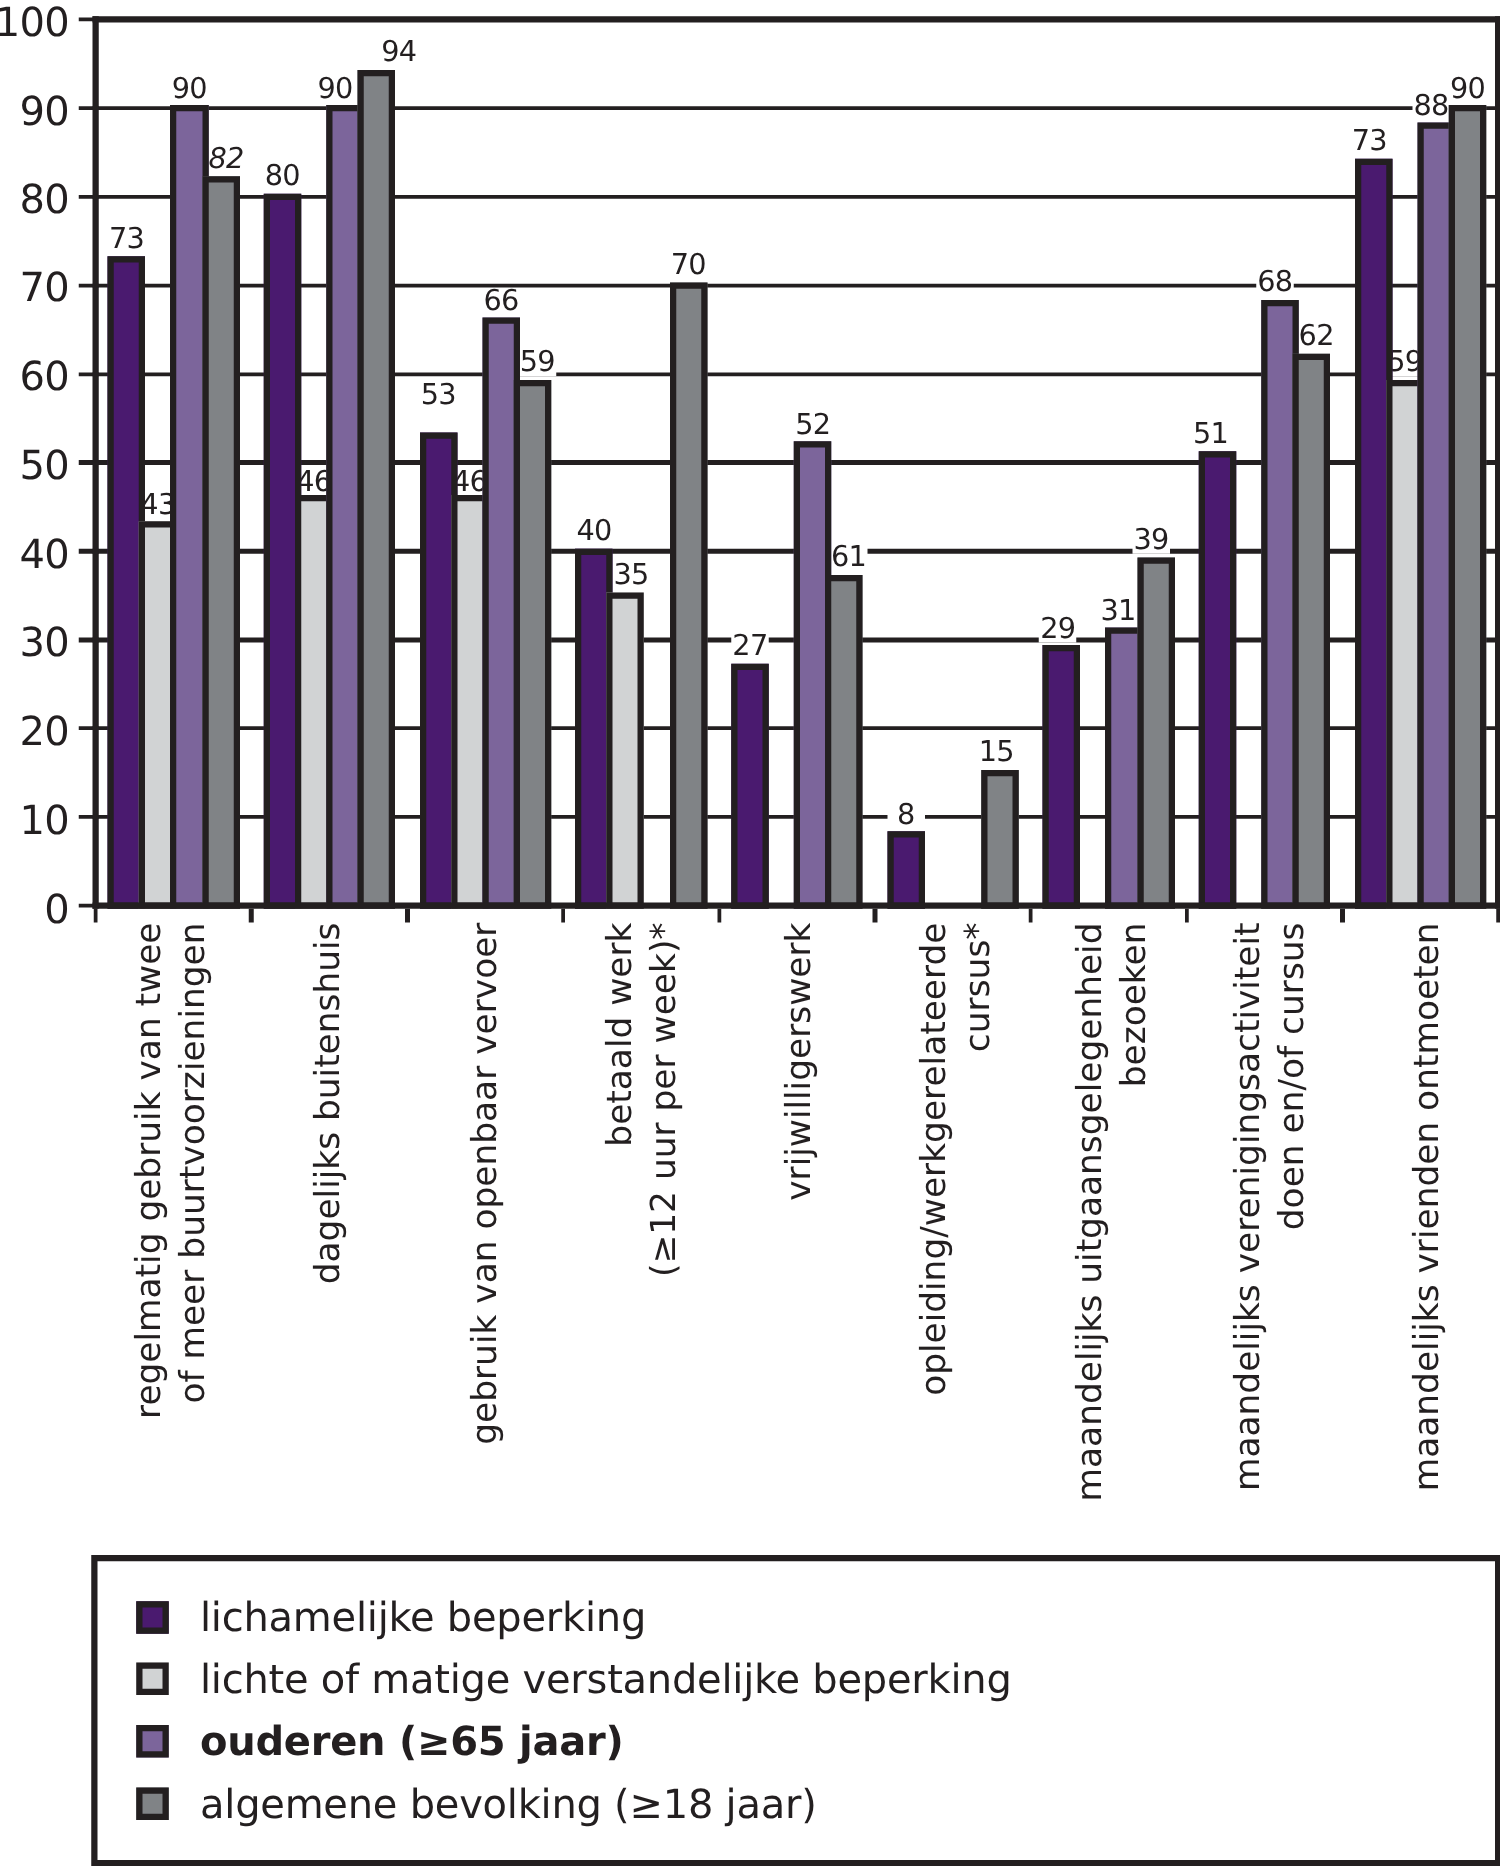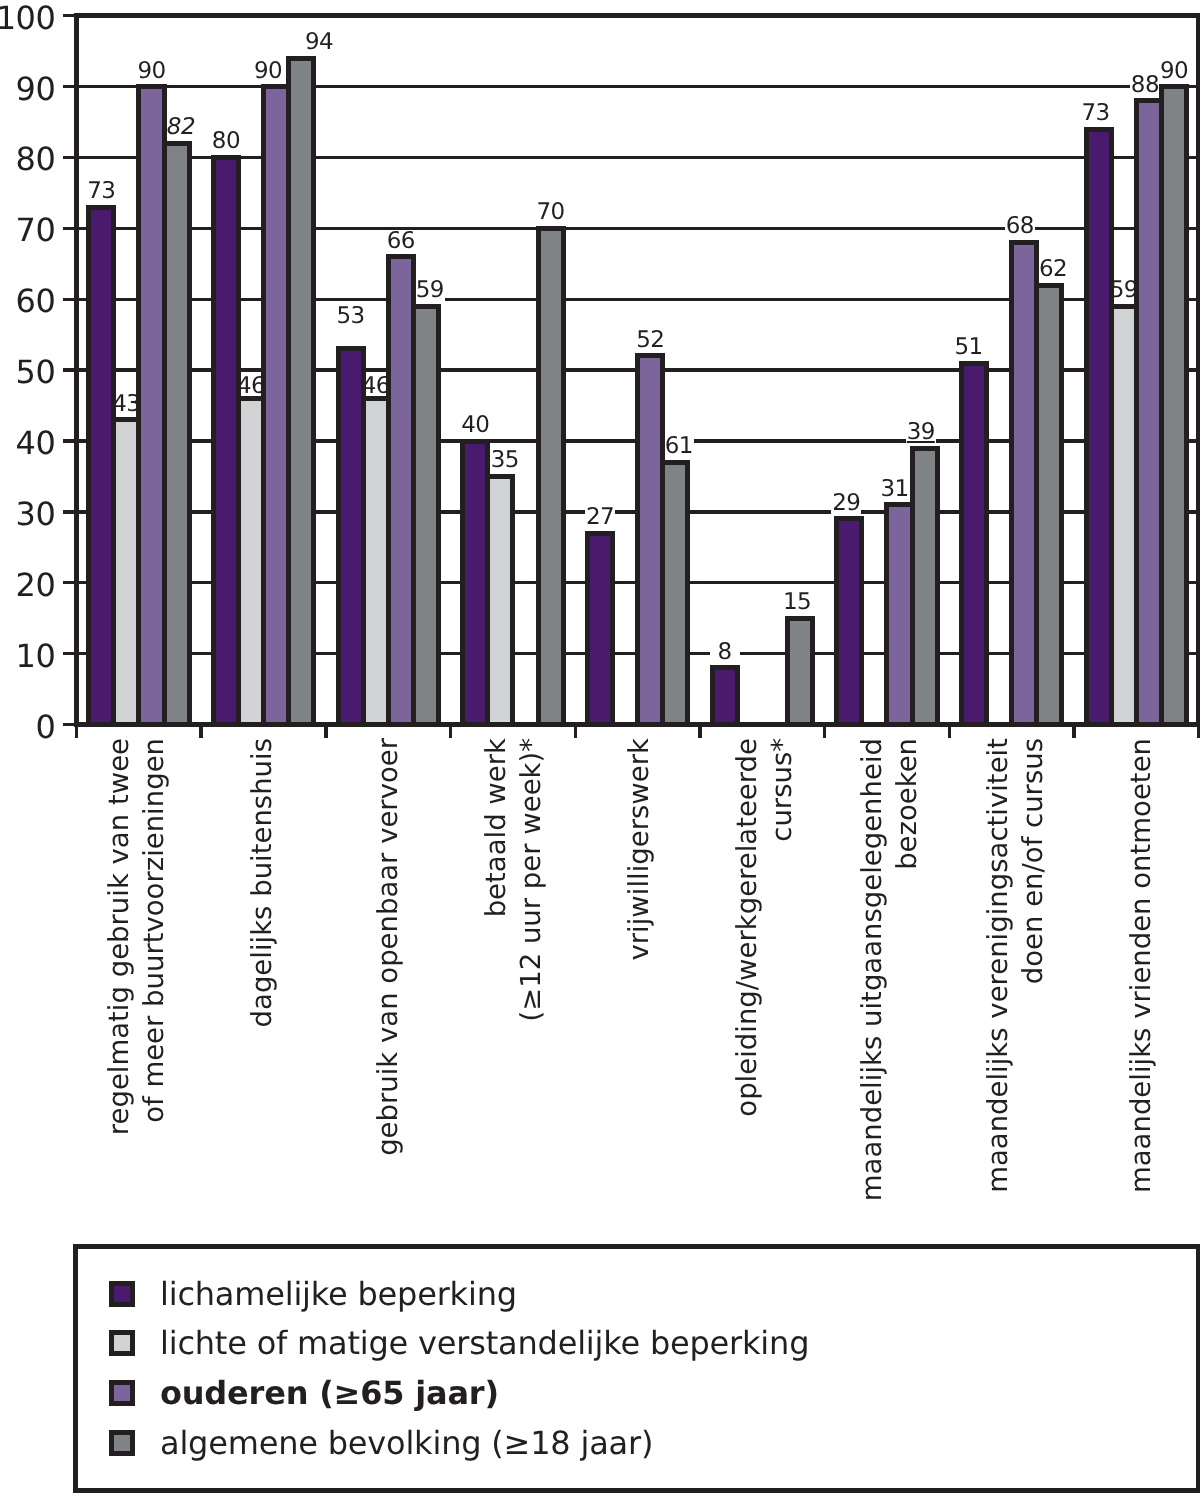--- a/index.html
+++ b/index.html
@@ -79,21 +79,21 @@
 <div class="vlab" style="left:460.19px;top:415.00px;width:30.12px;">40</div>
 <div class="vlab" style="left:489.71px;top:450.45px;width:30.12px;">35</div>
 <div class="vlab" style="left:535.57px;top:202.30px;width:30.12px;">70</div>
 <div class="vlab" style="left:584.87px;top:507.17px;width:30.12px;">27</div>
 <div class="vlab" style="left:635.12px;top:329.92px;width:30.12px;">52</div>
 <div class="vlab" style="left:663.79px;top:436.27px;width:30.12px;">61</div>
 <div class="vlab" style="left:709.55px;top:641.88px;width:30.12px;">8</div>
 <div class="vlab" style="left:781.93px;top:592.25px;width:30.12px;">15</div>
 <div class="vlab" style="left:831.18px;top:492.99px;width:30.12px;">29</div>
 <div class="vlab" style="left:879.38px;top:478.81px;width:30.12px;">31</div>
-<div class="vlab" style="left:905.71px;top:422.09px;width:30.12px;text-decoration:underline;">39</div>
+<div class="vlab" style="left:905.71px;top:422.09px;width:30.12px;">39</div>
 <div class="vlab" style="left:953.36px;top:337.01px;width:30.12px;">51</div>
 <div class="vlab" style="left:1004.76px;top:216.48px;width:30.12px;">68</div>
 <div class="vlab" style="left:1037.88px;top:259.02px;width:30.12px;">62</div>
 <div class="vlab" style="left:1080.39px;top:103.04px;width:30.12px;">73</div>
 <div class="vlab" style="left:1108.72px;top:280.29px;width:30.12px;">59</div>
 <div class="vlab" style="left:1129.84px;top:74.68px;width:30.12px;">88</div>
 <div class="vlab" style="left:1158.97px;top:60.50px;width:30.12px;">90</div>
 <div class="bar" style="left:86.15px;top:204.53px;width:30.12px;height:522.57px;background:#4a1a6f;"></div>
 <div class="bar" style="left:111.28px;top:417.23px;width:30.12px;height:309.87px;background:#d1d3d4;"></div>
 <div class="bar" style="left:136.40px;top:84.00px;width:30.12px;height:643.10px;background:#7c659b;"></div>

